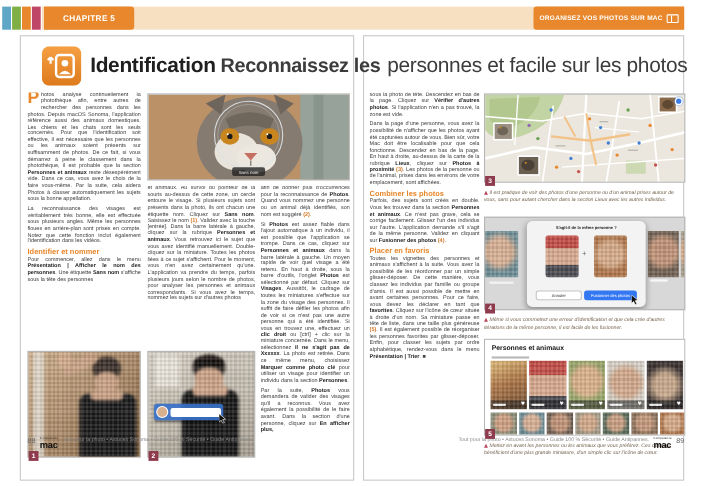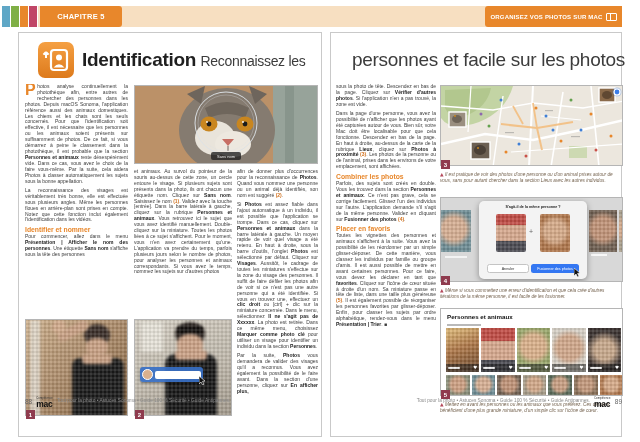--- a/index.html
+++ b/index.html
@@ -18,21 +18,21 @@
            justify-content:center;letter-spacing:.3px;border-radius:0 3px 3px 0;}
   .secbox{position:absolute;left:485px;top:6px;width:137px;height:21px;background:#e8872b;
           color:#fff;font-size:6px;font-weight:bold;display:flex;align-items:center;
           justify-content:center;gap:3px;border-radius:3px 0 0 3px;letter-spacing:.2px;}
   .bico{width:9px;height:6px;border:1px solid #fff;border-radius:1px;position:relative;}
   .bico:after{content:"";position:absolute;left:3.5px;top:0;bottom:0;width:1px;background:#fff;}
 
   
   .titlerow{position:absolute;left:38px;top:42px;display:flex;align-items:center;gap:8px;}
   .tbold{font-size:19px;font-weight:bold;color:#1f1f1f;letter-spacing:-.3px;}
-  .tlight{font-size:14px;font-weight:normal;color:#3c3c3c;letter-spacing:-.3px;}
+  .tlight{font-size:18px;font-weight:bold;color:#3c3c3c;letter-spacing:-.3px;}
   .titleright{position:absolute;left:352px;top:49px;font-size:19px;color:#3c3c3c;letter-spacing:-.3px;}
 
   
   .col{position:absolute;font-size:5px;line-height:5.9px;color:#3c3c3c;text-align:justify;overflow:hidden;}
   .col p{margin:0 0 3.5px;}
   .col b{color:#1d1d1d;}
   .sec{color:#e8872b;font-size:6.8px;font-weight:bold;margin:2.5px 0 1.5px;}
   .ref{color:#d2721e;font-weight:bold;}
   .dropcap{float:left;color:#e8872b;font-size:16px;line-height:12.5px;font-weight:bold;margin-right:1.5px;}
 

